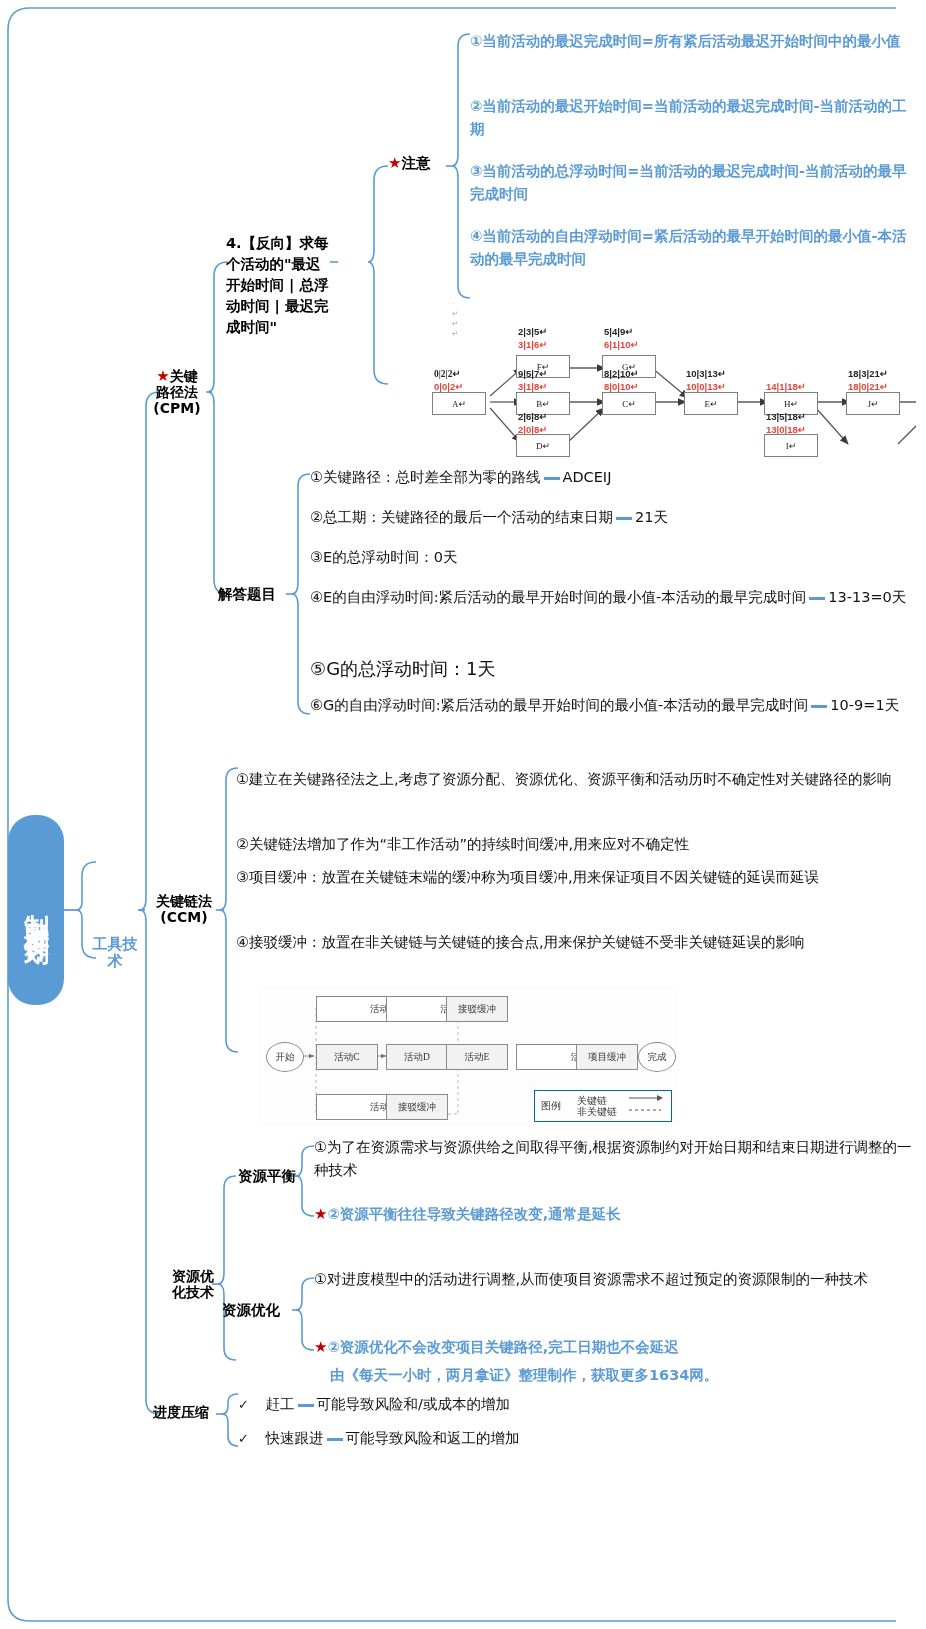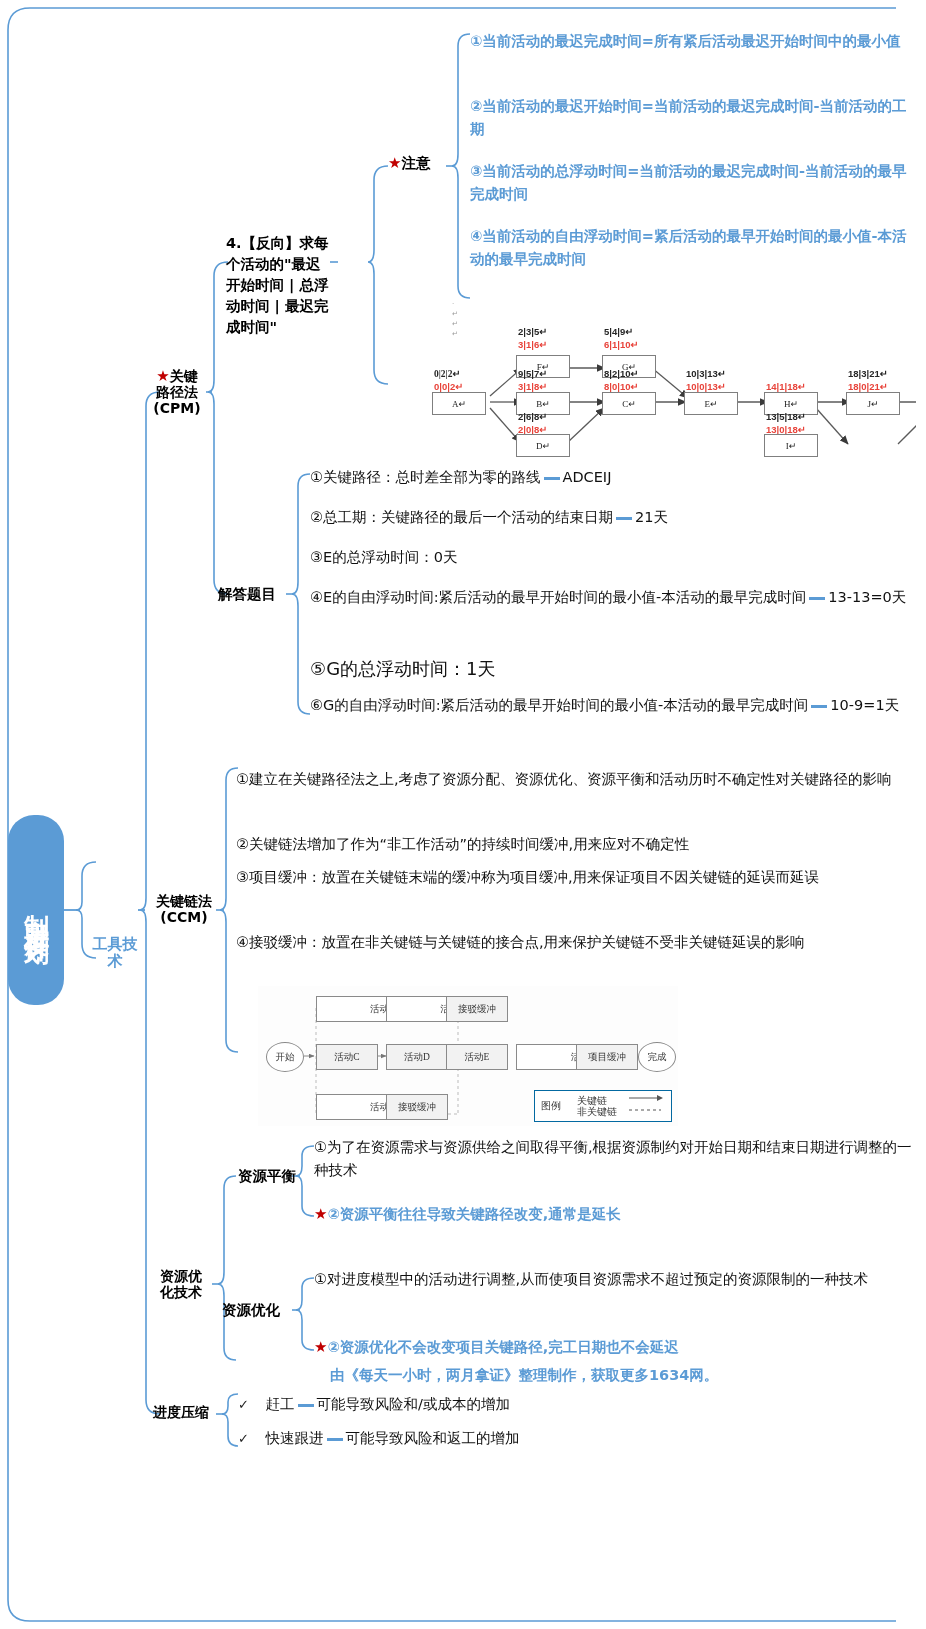--- a/index.html
+++ b/index.html
@@ -131,21 +131,21 @@
     <span class="star">★</span><span>关键</span><br>
     <span>路径法</span><br>
     <span>(CPM)</span>
   </div>
 
   <div class="lbl lbl-black" style="left:148px;top:893px;width:72px;font-size:14px;text-align:center;">
     <span>关键链法</span><br>
     <span>(CCM)</span>
   </div>
 
-  <div class="lbl lbl-black" style="left:148px;top:1268px;width:66px;font-size:14px;text-align:center;">
+  <div class="lbl lbl-black" style="left:148px;top:1268px;width:66px;font-size:14px;text-align:right;">
     <span>资源优</span><br>
     <span>化技术</span>
   </div>
 
   <div class="lbl lbl-black" style="left:142px;top:1404px;width:78px;font-size:14px;text-align:center;">进度压缩</div>
 
   <div class="lbl lbl-black" style="left:226px;top:233px;width:106px;font-size:14.5px;line-height:1.45;">4.【反向】求每个活动的"最迟开始时间 | 总浮动时间 | 最迟完成时间"</div>
 
   <div class="lbl lbl-black" style="left:388px;top:155px;width:62px;font-size:14.5px;">
     <span class="star">★</span><span>注意</span>

